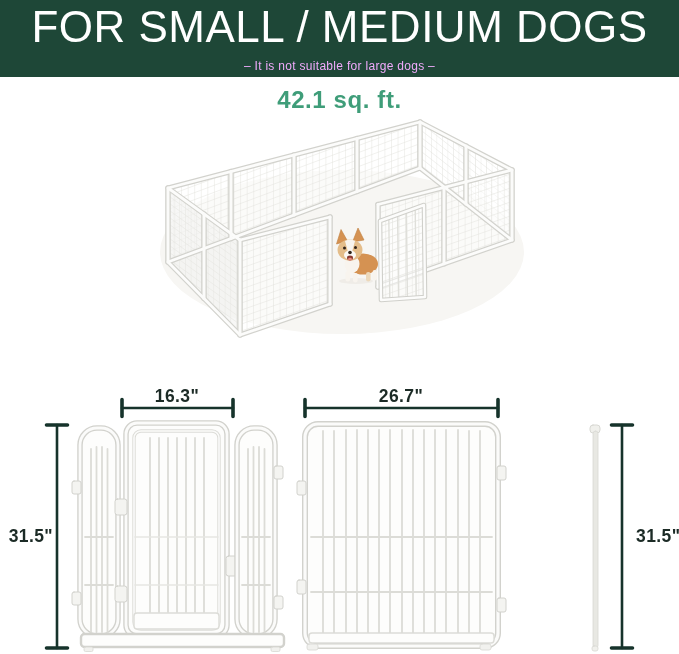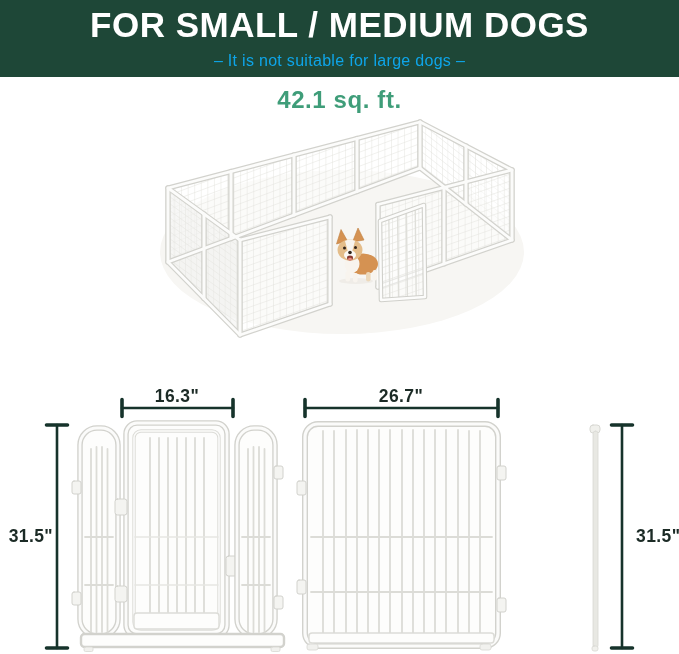--- a/index.html
+++ b/index.html
@@ -5,24 +5,24 @@
   html,body{margin:0;padding:0;background:#ffffff;}
   #app{
     position:relative;width:679px;height:654px;overflow:hidden;background:#ffffff;
     font-family:"Liberation Sans",sans-serif;
   }
   .banner{
     position:absolute;top:0;left:0;width:679px;height:77px;background:#1e4737;
     display:flex;flex-direction:column;align-items:center;justify-content:center;
   }
   .banner-title{
-    color:#ffffff;font-size:35px;font-weight:700;letter-spacing:.5px;line-height:1.05;white-space:nowrap;
+    color:#ffffff;font-size:44px;font-weight:400;letter-spacing:.5px;line-height:1.05;white-space:nowrap;
   }
   .banner-sub{
-    color:#0ea5e9;font-size:16px;font-weight:500;margin-top:8px;letter-spacing:.3px;white-space:nowrap;
+    color:#f0abfc;font-size:12px;font-weight:500;margin-top:8px;letter-spacing:.3px;white-space:nowrap;
   }
   .area-label{
     position:absolute;top:86px;left:0;width:679px;text-align:center;
     color:#3f9d79;font-size:24px;font-weight:700;letter-spacing:.6px;
   }
   svg.scene{position:absolute;left:0;top:0;width:679px;height:654px;}
   text.dim{
     font-family:"Liberation Sans",sans-serif;font-weight:bold;font-size:17.5px;
     fill:#1c2b26;letter-spacing:.4px;
   }

